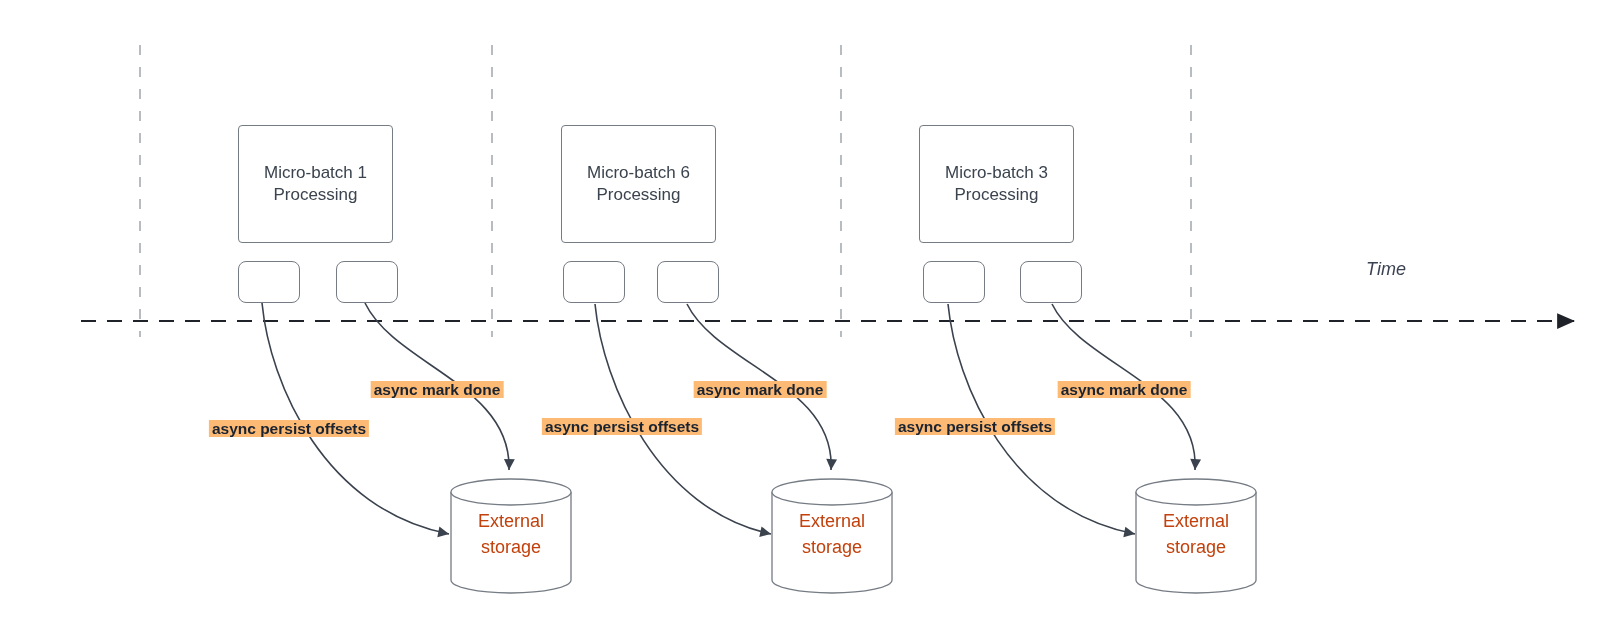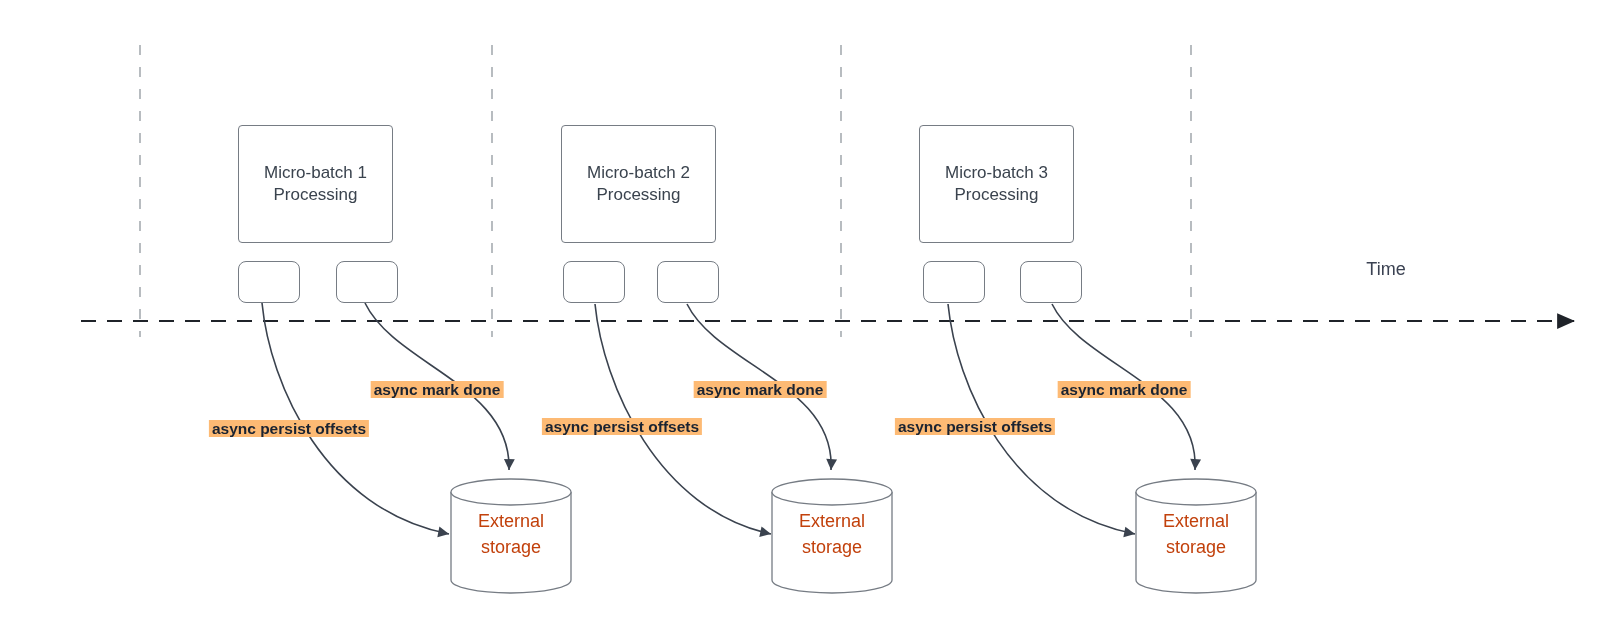--- a/index.html
+++ b/index.html
@@ -22,21 +22,21 @@
     position:absolute;transform:translateX(-50%);white-space:nowrap;
     font-size:15.5px;font-weight:700;color:#1a2331;background:#fdba74;
     padding:0 3px;line-height:17px;
   }
   .storage-text{
     position:absolute;width:124px;transform:translateX(-50%);
     text-align:center;color:#c2410c;font-size:18px;line-height:26px;
   }
   .time-label{
     position:absolute;transform:translateX(-50%);
-    color:#3b4252;font-size:18px;line-height:22px;white-space:nowrap;
+    color:#3b4252;font-size:18px;line-height:22px;white-space:nowrap;font-style:italic;
   }
 </style>
 </head>
 <body>
 
 <div id="canvas">
 
   <svg id="wires" viewBox="0 0 1600 642" xmlns="http://www.w3.org/2000/svg">
     <defs>
       <marker id="arrowSm" viewBox="0 0 12 12" refX="11" refY="6" markerWidth="13" markerHeight="13" markerUnits="userSpaceOnUse" orient="auto">
@@ -84,21 +84,21 @@
   <div class="sbox" style="left:238px;top:261px;"></div>
   <div class="sbox" style="left:336px;top:261px;"></div>
   <div class="lbl-bold" style="left:289px;top:420px;">async persist offsets</div>
   <div class="lbl-bold" style="left:437px;top:381px;">async mark done</div>
   <div class="storage-text" style="left:511px;top:508px;">
     <div>External</div>
     <div>storage</div>
   </div>
 
   <div class="box" style="left:561px;top:125px;">
-    <div>Micro-batch 2</div>
+    <div>Micro-batch 6</div>
     <div>Processing</div>
   </div>
   <div class="sbox" style="left:563px;top:261px;"></div>
   <div class="sbox" style="left:657px;top:261px;"></div>
   <div class="lbl-bold" style="left:622px;top:418px;">async persist offsets</div>
   <div class="lbl-bold" style="left:760px;top:381px;">async mark done</div>
   <div class="storage-text" style="left:832px;top:508px;">
     <div>External</div>
     <div>storage</div>
   </div>

